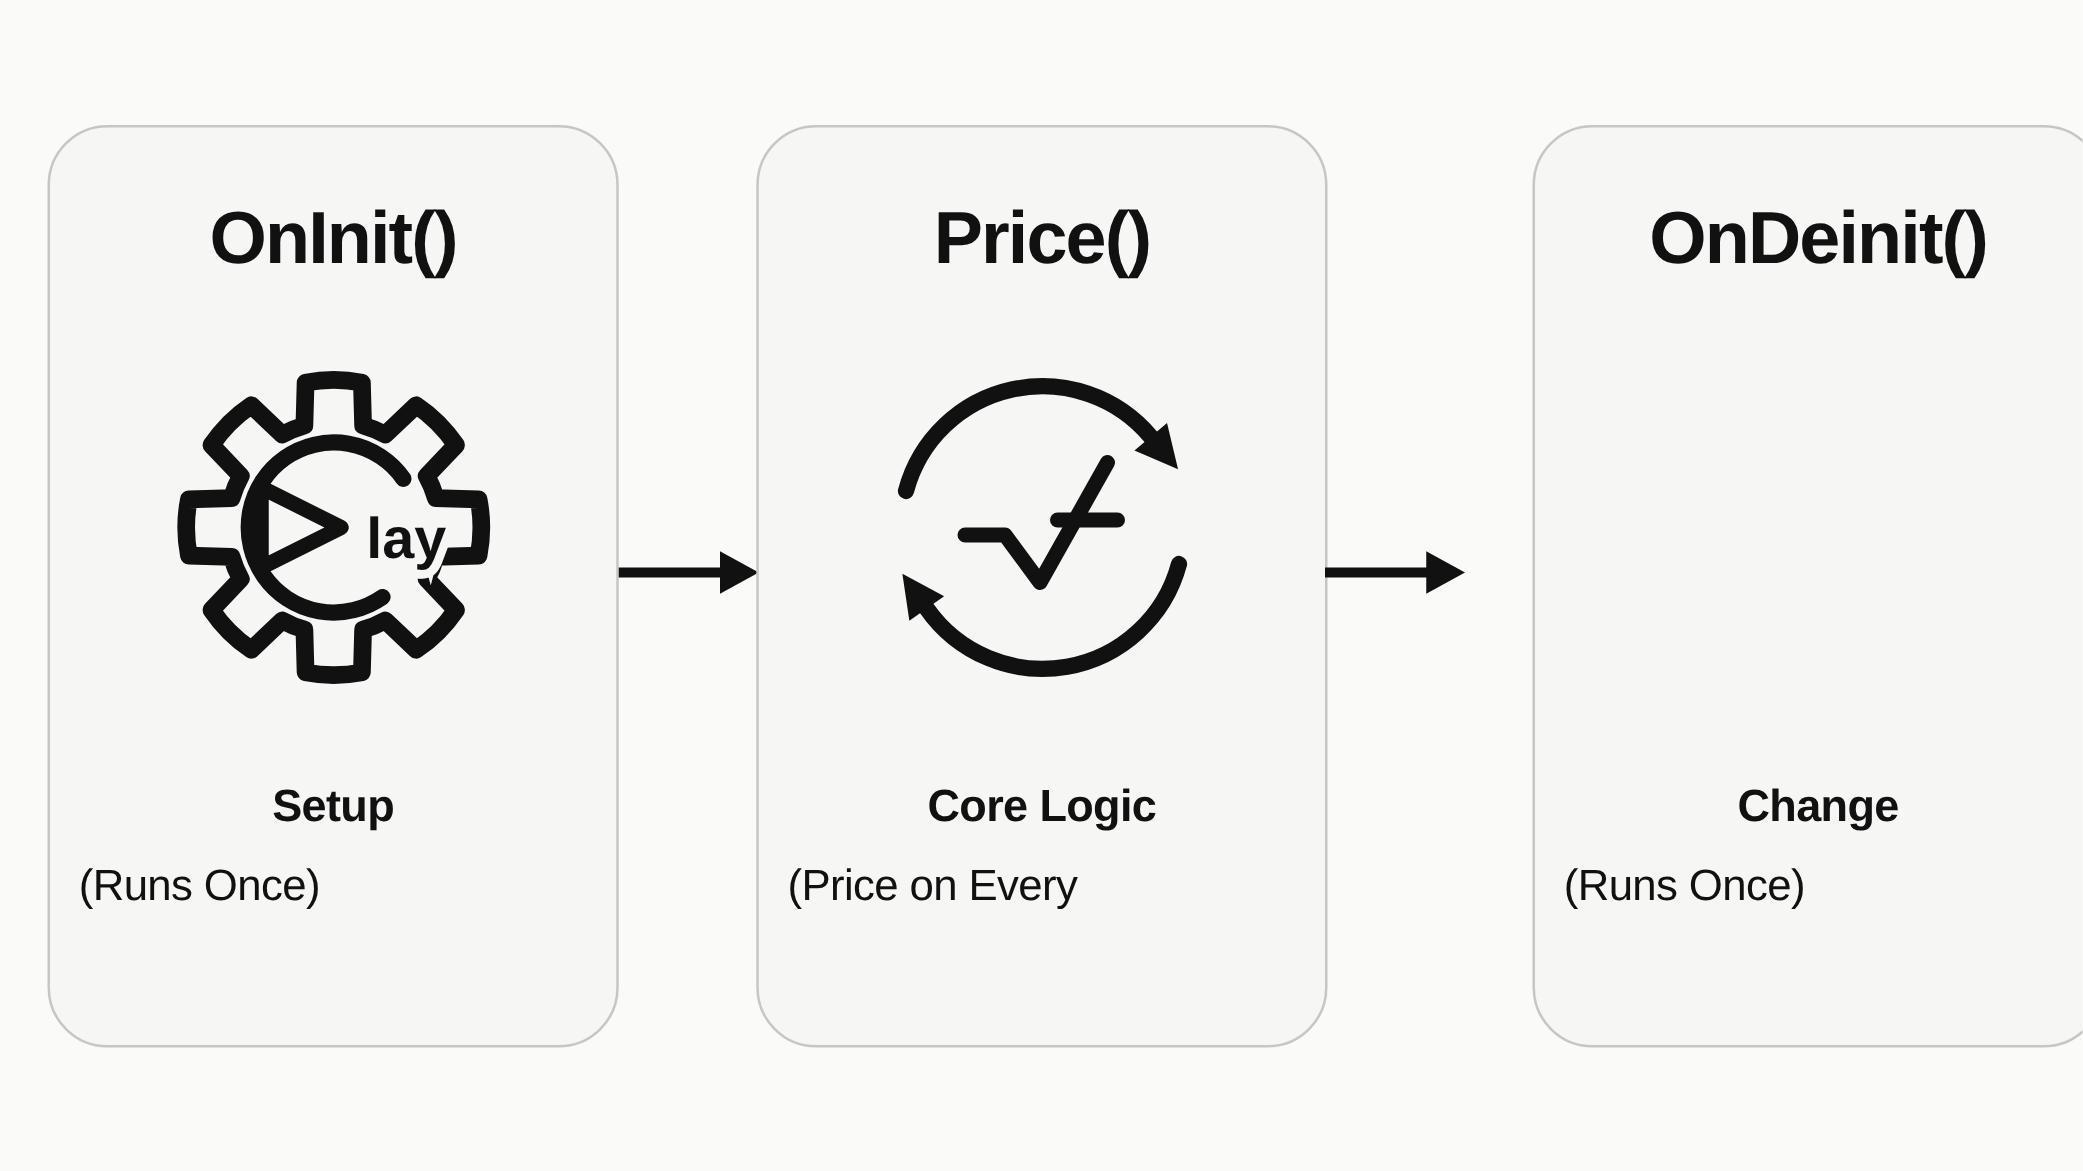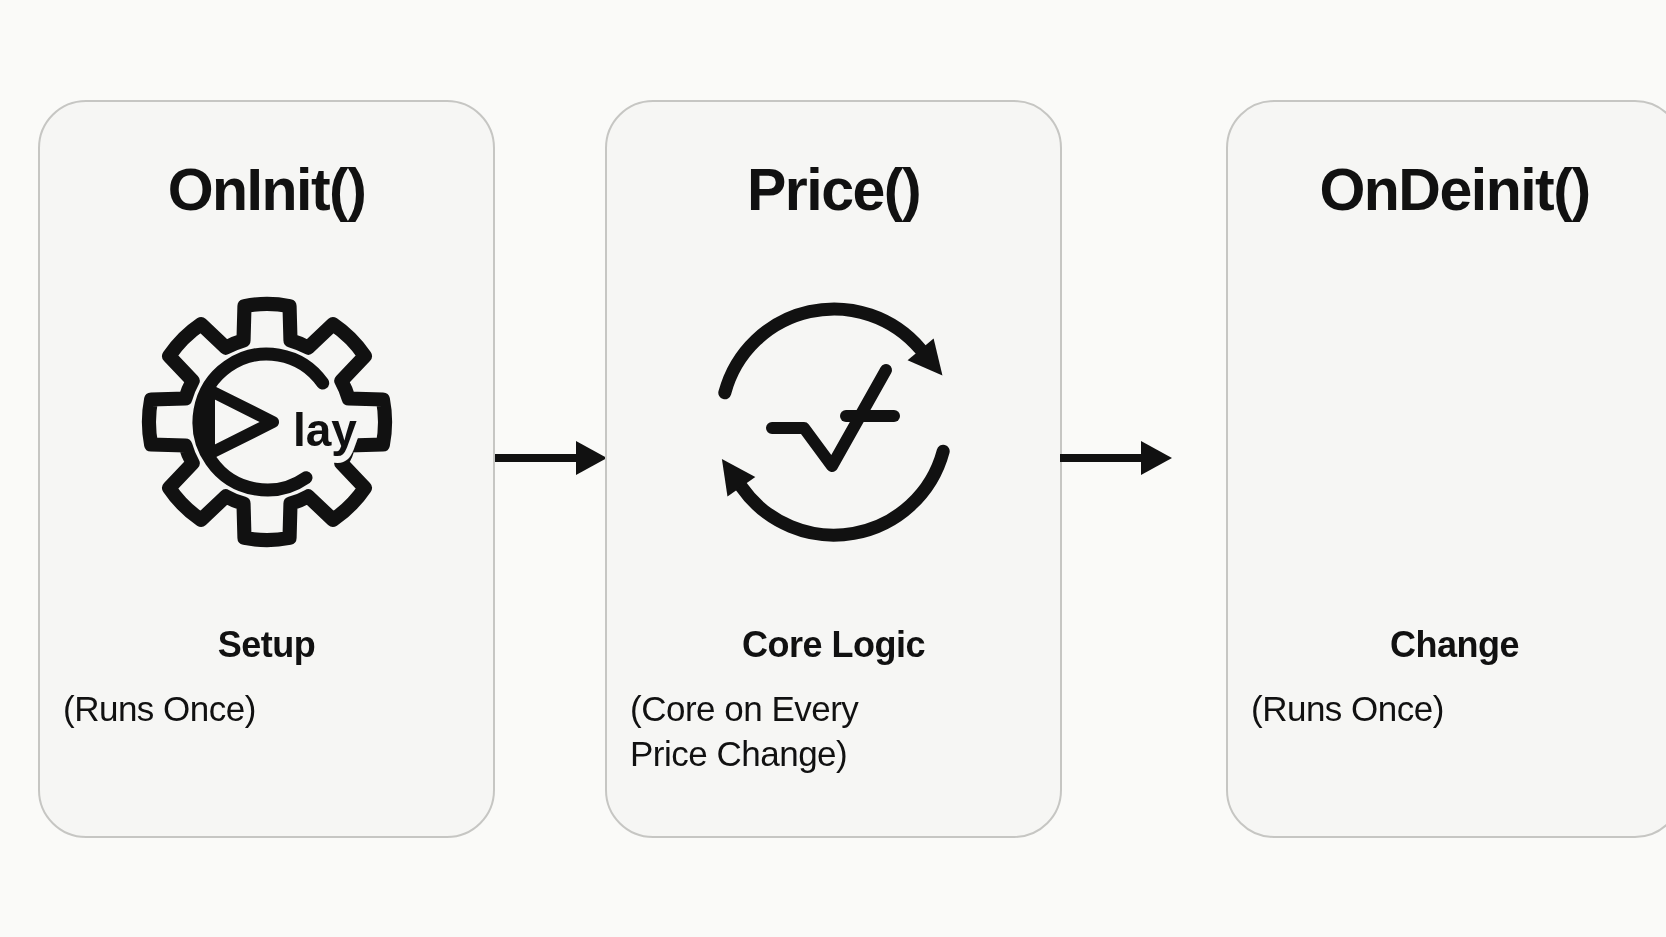--- a/index.html
+++ b/index.html
@@ -99,22 +99,21 @@
         <path class="icon-stroke" stroke-width="13" stroke-linecap="round" d="M -109.2 -29.2 A 113 113 0 0 1 86.6 -72.6"></path>
         <polygon points="0,-17 34,0 0,17" fill="#111111" transform="translate(86.6,-72.6) rotate(50)"></polygon>
         <path class="icon-stroke" stroke-width="13" stroke-linecap="round" d="M 109.2 29.2 A 113 113 0 0 1 -92.6 64.8"></path>
         <polygon points="0,-17 34,0 0,17" fill="#111111" transform="translate(-92.6,64.8) rotate(-125)"></polygon>
         <path class="icon-stroke" stroke-width="12" stroke-linecap="round" stroke-linejoin="round" d="M -62 6 L -30 6 L -2 44 L 52 -52"></path>
         <path class="icon-stroke" stroke-width="12" stroke-linecap="round" d="M 12 -6 L 60 -6"></path>
       </svg>
     </div>
     <div class="card-label">Core Logic</div>
     <div class="card-sub">
-      <span>(Core on Every</span>
-      <span>Price Change)</span>
+      <span>(Price on Every</span>
     </div>
   </div>
 
   <svg class="flow-arrow arrow-2" width="113" height="44" viewBox="0 0 113 44">
     <line x1="1" y1="22" x2="86" y2="22" stroke="#111111" stroke-width="8"></line>
     <polygon points="82,5 113,22 82,39" fill="#111111"></polygon>
   </svg>
 
   <div class="card card-ondeinit">
     <div class="card-title">OnDeinit()</div>

